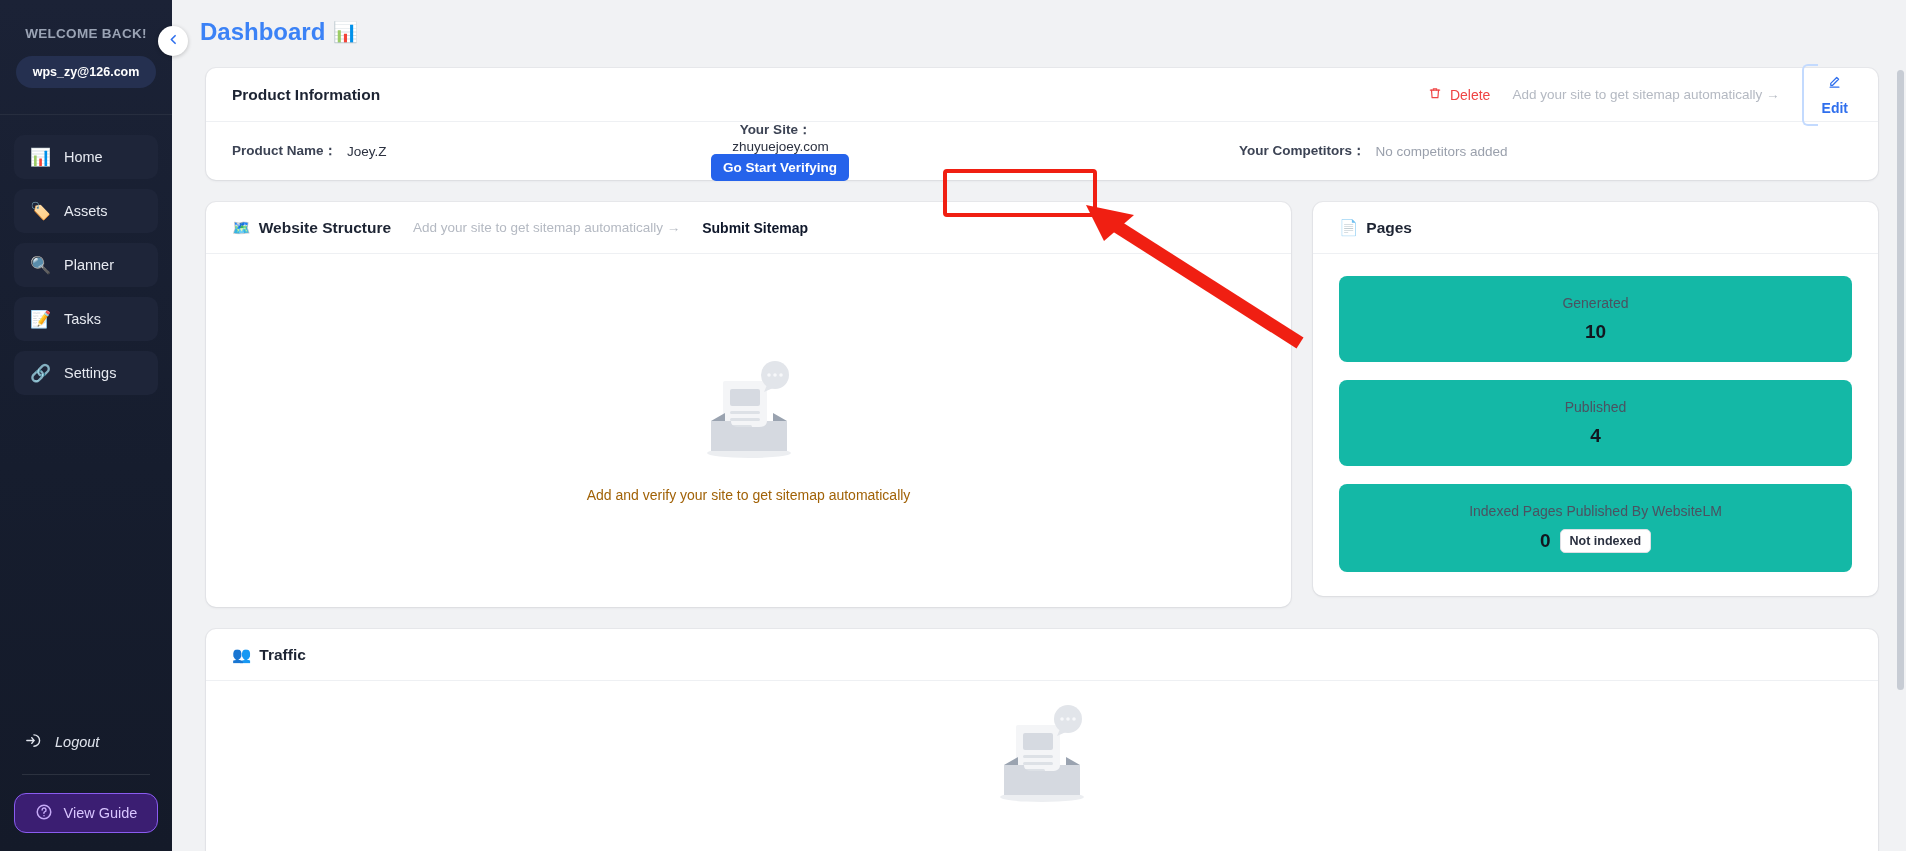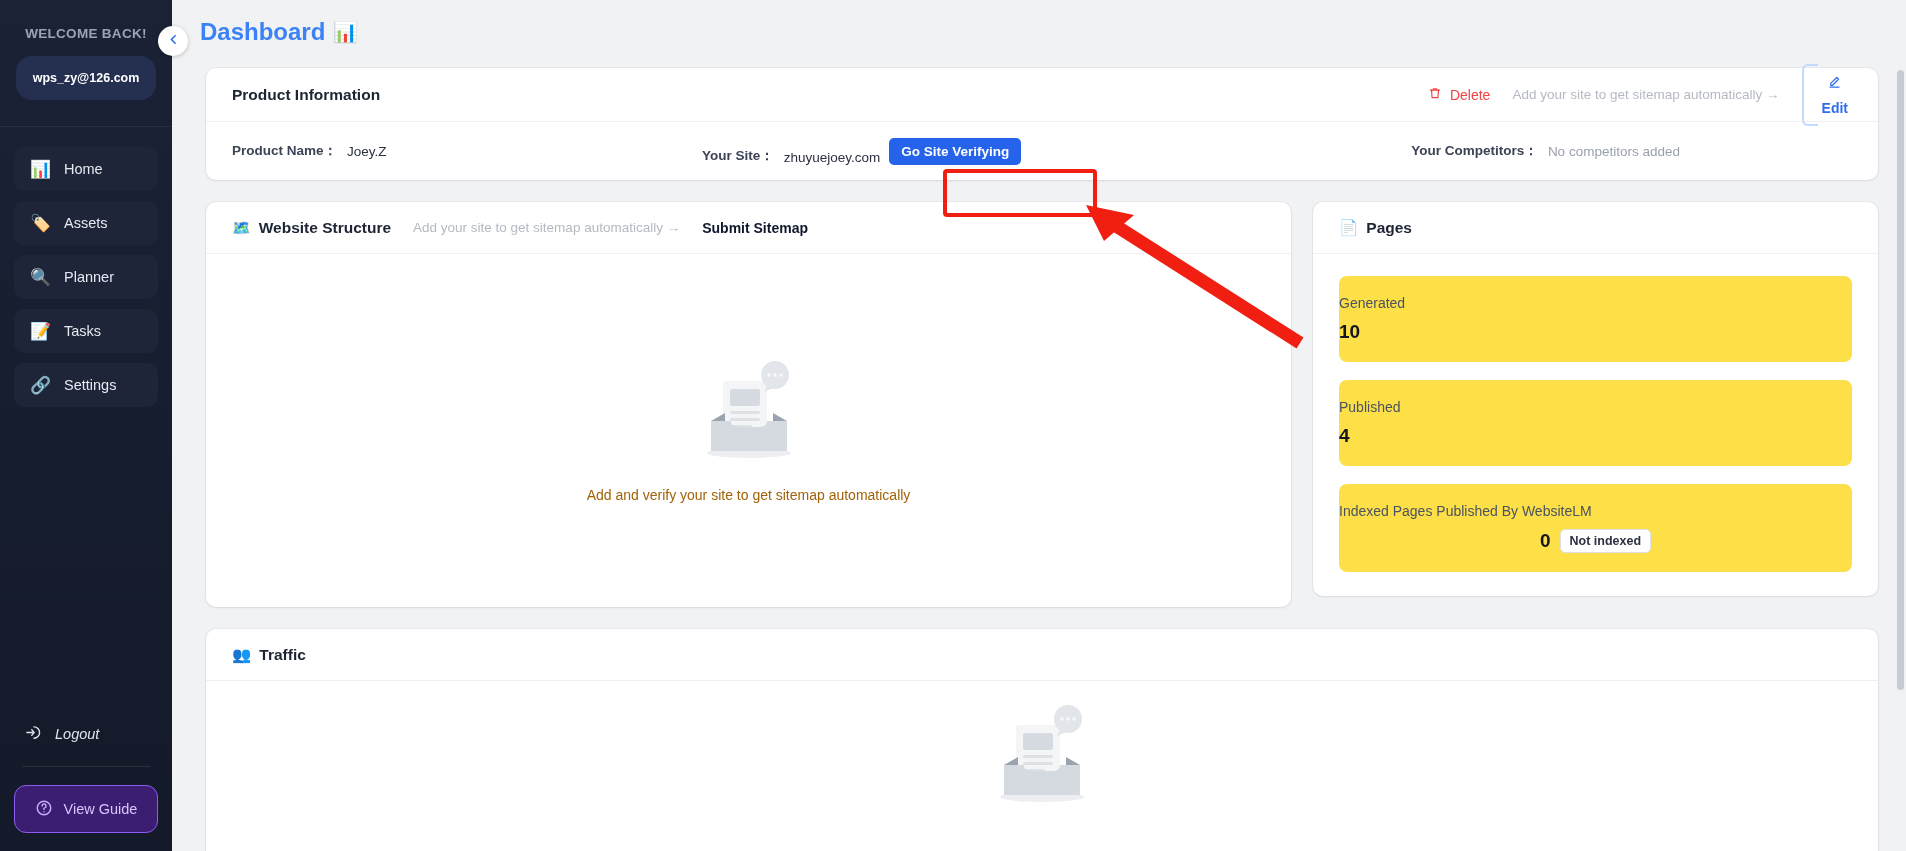--- a/index.html
+++ b/index.html
@@ -16,21 +16,21 @@
     width: 172px; height: 851px;
     background: linear-gradient(180deg,#1b2236 0%,#161d2e 55%,#141a29 100%);
     position: relative; flex: 0 0 172px;
     display: flex; flex-direction: column;
   }
   .welcome {
     color: #9aa3b4; font-size: 13.5px; font-weight: 700;
     letter-spacing: .3px; text-align: center; margin-top: 26px;
   }
   .user-pill {
-    margin: 15px auto 0; width: 140px; height: 44px;
+    margin: 15px auto 0; width: 140px; height: 32px;
     background: #253050; border-radius: 16px;
     display: flex; align-items: center; justify-content: center;
     color: #fff; font-size: 12.5px; font-weight: 700;
   }
   .side-divider { margin-top: 26px; height: 1px; background: rgba(255,255,255,.06); }
   .nav { padding: 20px 14px 0; display: flex; flex-direction: column; gap: 10px; }
   .nav-item {
     height: 44px; border-radius: 10px; background: #1e2539;
     display: flex; align-items: center; padding-left: 16px; gap: 14px;
     color: #e6e9f0; font-size: 14.5px; cursor: pointer;
@@ -38,21 +38,21 @@
   .nav-item .emoji { font-size: 17px; line-height: 1; width: 20px; text-align: center; }
   .spacer { flex: 1 1 auto; }
   .logout {
     display: flex; align-items: center; gap: 14px;
     padding-left: 24px; color: #dfe3ec; font-size: 14.5px;
     height: 40px; cursor: pointer; font-style: italic;
   }
   .logout svg { width: 17px; height: 17px; }
   .foot-divider { margin: 12px 22px 0; height: 1px; background: rgba(255,255,255,.10); }
   .guide {
-    margin: 18px 14px 18px; height: 48px; border-radius: 12px;
+    margin: 18px 14px 18px; height: 40px; border-radius: 12px;
     background: #3b1e72; border: 1px solid #8a5cf0;
     display: flex; align-items: center; justify-content: center; gap: 11px;
     color: #d9c6ff; font-size: 14.5px; cursor: pointer;
   }
   .guide svg { width: 18px; height: 18px; }
 
   .collapse-btn {
     position: absolute; left: 158px; top: 26px;
     width: 30px; height: 30px; border-radius: 50%;
     background: #fff; box-shadow: 0 1px 4px rgba(0,0,0,.22);
@@ -92,21 +92,21 @@
   }
   .edit-btn { display: flex; align-items: center; gap: 8px; color: #2f6fed; font-size: 14px; font-weight: 700; cursor: pointer; flex-direction: column; }
   .edit-btn svg { width: 15px; height: 15px; }
 
   .pi-body { height: 58px; display: flex; align-items: center; padding: 0 26px; position: relative; }
   .field { display: flex; align-items: center; font-size: 13.5px; }
   .field .lbl { color: #3c4354; font-weight: 600; }
   .field .val { color: #2b3140; margin-left: 10px; }
   .field .val.muted { color: #9aa0ac; }
   .f-name { width: 470px; }
-  .f-site { display: flex; align-items: flex-end; }
+  .f-site { display: flex; align-items: center; flex-direction: column; }
   .verify-btn {
     margin-left: 9px; background: #2563eb; color: #fff;
     font-size: 13.5px; font-weight: 700; border: none;
     height: 27px; padding: 0 12px; border-radius: 5px; cursor: pointer;
     font-family: "Liberation Sans", sans-serif;
   }
   .f-comp { margin-left: 390px; }
 
   
   .row2 { display: flex; gap: 22px; margin-top: 22px; align-items: flex-start; }
@@ -115,21 +115,21 @@
   .ws-title { font-size: 15.5px; font-weight: 700; color: #1d2433; display: flex; align-items: center; gap: 8px; }
   .ws-title .emoji { font-size: 15px; }
   .submit-link { color: #0f172a; font-size: 14px; font-weight: 600; cursor: pointer; }
   .empty { flex: 1 1 auto; display: flex; flex-direction: column; align-items: center; justify-content: center; gap: 16px; }
   .empty-txt { font-size: 14px; color: #a16207; }
 
   .pages-card { flex: 1 1 auto; display: flex; flex-direction: column; }
   .pg-head { height: 52px; display: flex; align-items: center; padding: 0 26px; border-bottom: 1px solid #eef0f3; }
   .pg-title { font-size: 15.5px; font-weight: 700; color: #1d2433; display: flex; align-items: center; gap: 8px; }
   .pg-body { padding: 22px 26px 24px; display: flex; flex-direction: column; gap: 18px; }
-  .stat { background: #fde047; border-radius: 8px; padding: 19px 0; }
+  .stat { background: #14b8a6; border-radius: 8px; padding: 19px 0; text-align: center; }
   .stat-label { font-size: 14px; color: #4b5costume; }
   .stat .stat-label { color: #4b5261; }
   .stat-value { font-size: 19px; font-weight: 700; color: #12161f; margin-top: 10px; }
   .stat-row { display: flex; align-items: center; justify-content: center; gap: 9px; margin-top: 10px; }
   .badge {
     border: 1px solid #dcdfe4; background: #fff; border-radius: 5px;
     padding: 4px 9px; font-size: 12.5px; font-weight: 700; color: #2b3140;
   }
 
   
@@ -258,21 +258,21 @@
         </div>
 
         <div class="pi-body">
           <div class="field f-name">
             <span class="lbl">Product Name：</span>
             <span class="val">Joey.Z</span>
           </div>
           <div class="field f-site">
             <span class="lbl">Your Site：</span>
             <span class="val">zhuyuejoey.com</span>
-            <button class="verify-btn">Go Site Verifying</button>
+            <button class="verify-btn">Go Start Verifying</button>
           </div>
           <div class="field f-comp">
             <span class="lbl">Your Competitors：</span>
             <span class="val muted">No competitors added</span>
           </div>
         </div>
       </section>
 
       <div class="row2">
 

